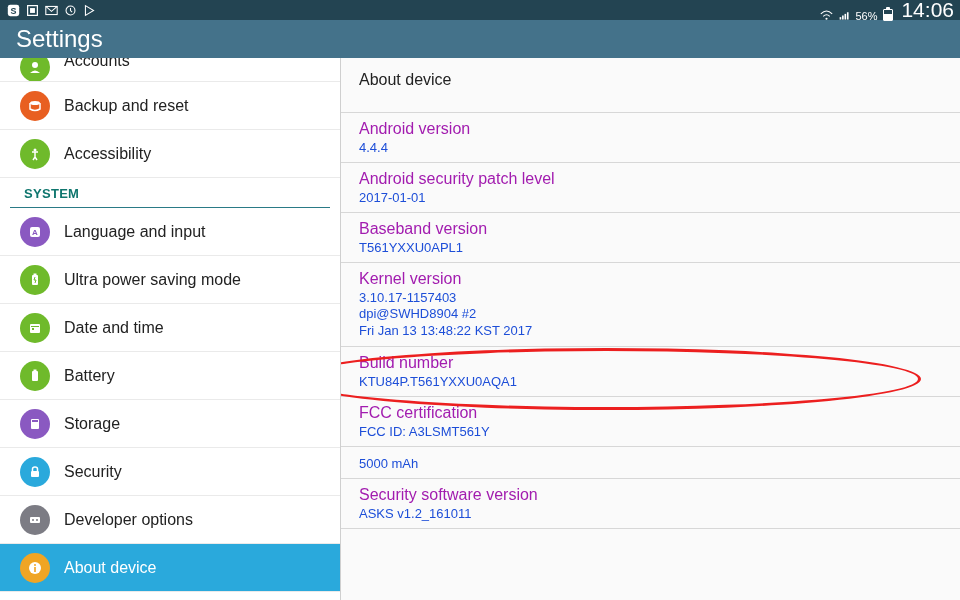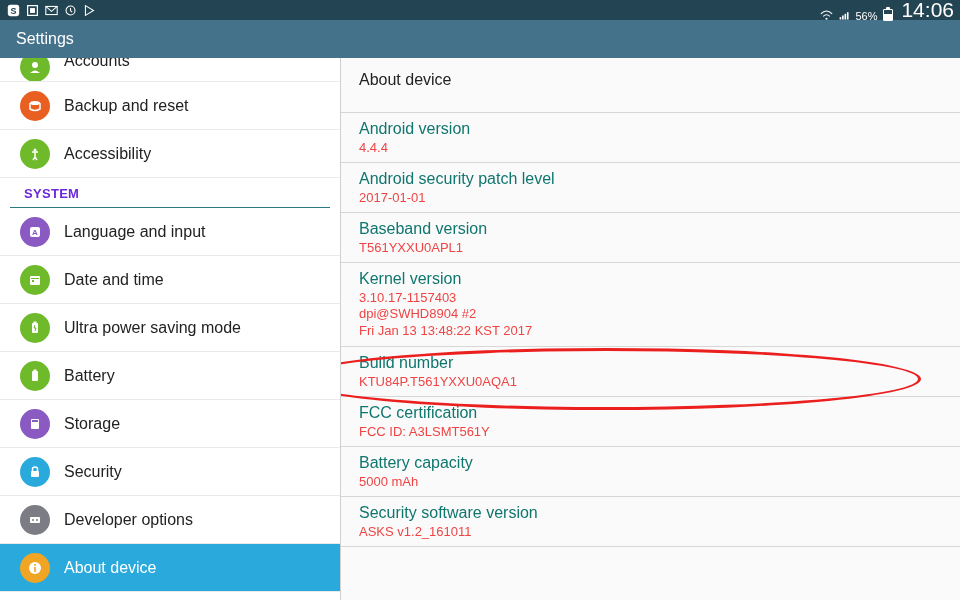--- a/index.html
+++ b/index.html
@@ -20,21 +20,21 @@
 .status-icon { width: 14px; height: 14px; display: inline-flex; align-items: center; justify-content: center; }
 .status-icon svg { width: 13px; height: 13px; }
 
 .titlebar {
   height: 38px;
   background: #44728a;
   color: #fff;
   display: flex;
   align-items: center;
   padding: 0 16px;
-  font-size: 16px;
+  font-size: 24px;
   font-weight: 300;
 }
 
 .content {
   height: 542px;
   display: flex;
 }
 
 .sidebar {
   width: 340px;
@@ -69,21 +69,21 @@
   color: #fff;
 }
 .side-icon {
   width: 30px; height: 30px; border-radius: 50%;
   display: flex; align-items: center; justify-content: center;
   flex-shrink: 0;
 }
 .side-icon svg { width: 16px; height: 16px; }
 
 .section-header {
-  color: #6d28d9;
+  color: #0f766e;
   font-size: 13px;
   font-weight: bold;
   padding: 6px 14px 6px 14px;
   border-bottom: 1px solid #2a7a86;
   margin: 2px 10px 0 10px;
   letter-spacing: 0.3px;
 }
 
 .divider-v {
   width: 1px;
@@ -116,22 +116,22 @@
 }
 
 .detail-item {
   padding: 7px 18px 7px 18px;
   border-bottom: 1px solid #d7d7d7;
 }
 .detail-item.cut-top {
   padding-top: 0;
   margin-top: -14px;
 }
-.detail-title { font-size: 16px; color: #0f766e; }
-.detail-sub { font-size: 13px; color: #ef4444; margin-top: 2px; }
+.detail-title { font-size: 16px; color: #a21caf; }
+.detail-sub { font-size: 13px; color: #1d4ed8; margin-top: 2px; }
 .detail-sub.multi { line-height: 1.25; white-space: pre-line; }
 
 
 .annotation {
   position: absolute;
   border: 3px solid #ec1f1f;
   border-radius: 50%;
   pointer-events: none;
 }
 
@@ -252,37 +252,37 @@
               <rect x="3" y="3" width="10" height="10" rx="2" fill="#fff"></rect>
               <text x="8" y="11" text-anchor="middle" font-size="8" font-weight="bold" fill="#8a59c1">A</text>
             </svg>
           </span>
         <span>Language and input</span>
       </div>
 
       <div class="side-item">
         <span class="side-icon" style="background:#6fba2b">
             <svg viewBox="0 0 16 16">
+              <rect x="5" y="3" width="6" height="10" rx="1" fill="#fff"></rect>
+              <rect x="6.5" y="1.5" width="3" height="2" fill="#fff"></rect>
+              <path d="M8 5 L7 8 L9 8 L8 11" stroke="#6fba2b" stroke-width="1" fill="none"></path>
+            </svg>
+          </span>
+        <span>Ultra power saving mode</span>
+      </div>
+
+      <div class="side-item">
+        <span class="side-icon" style="background:#6fba2b">
+            <svg viewBox="0 0 16 16">
               <rect x="3" y="4" width="10" height="9" rx="1" fill="#fff"></rect>
               <rect x="4" y="6" width="8" height="1" fill="#6fba2b"></rect>
               <rect x="5" y="8" width="2" height="2" fill="#6fba2b"></rect>
             </svg>
           </span>
         <span>Date and time</span>
-      </div>
-
-      <div class="side-item">
-        <span class="side-icon" style="background:#6fba2b">
-            <svg viewBox="0 0 16 16">
-              <rect x="5" y="3" width="6" height="10" rx="1" fill="#fff"></rect>
-              <rect x="6.5" y="1.5" width="3" height="2" fill="#fff"></rect>
-              <path d="M8 5 L7 8 L9 8 L8 11" stroke="#6fba2b" stroke-width="1" fill="none"></path>
-            </svg>
-          </span>
-        <span>Ultra power saving mode</span>
       </div>
 
       <div class="side-item">
         <span class="side-icon" style="background:#6fba2b">
             <svg viewBox="0 0 16 16">
               <rect x="5" y="3" width="6" height="10" rx="1" fill="#fff"></rect>
               <rect x="6.5" y="1.5" width="3" height="2" fill="#fff"></rect>
             </svg>
           </span>
         <span>Battery</span>
@@ -375,21 +375,20 @@
         <div class="detail-sub">KTU84P.T561YXXU0AQA1</div>
       </div>
 
       <div class="detail-item">
         <div class="detail-title">FCC certification</div>
         <div class="detail-sub">FCC ID: A3LSMT561Y</div>
       </div>
 
 
       <div class="detail-item">
-        <div class="detail-title">Battery capacity</div>
         <div class="detail-sub">5000 mAh</div>
       </div>
 
       <div class="detail-item">
         <div class="detail-title">Security software version</div>
         <div class="detail-sub">ASKS v1.2_161011</div>
       </div>
 
     </div>
 

